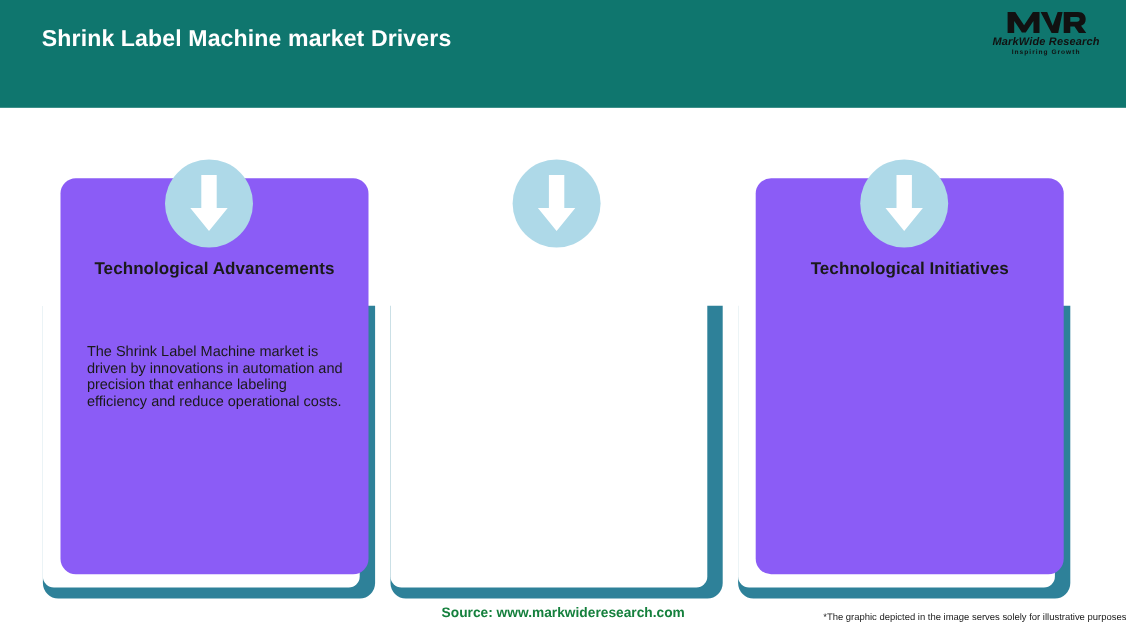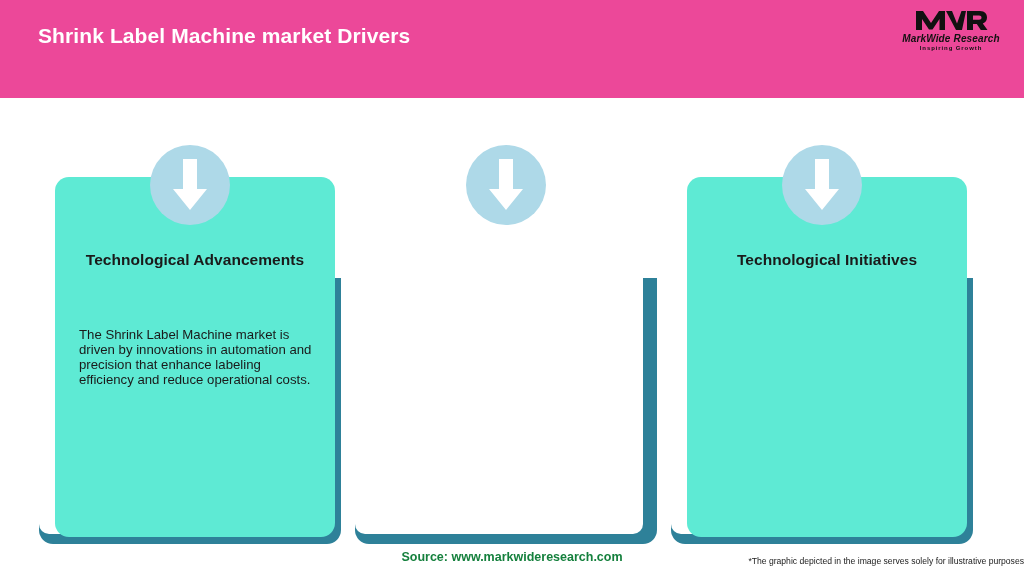--- a/index.html
+++ b/index.html
@@ -14,21 +14,21 @@
     overflow: hidden;
     font-family: "Liberation Sans", sans-serif;
     -webkit-font-smoothing: antialiased;
   }
 
   
   .header {
     position: absolute;
     left: 0; top: 0;
     width: 1024px; height: 98px;
-    background: #ec4899;
+    background: #0f766e;
   }
   .header-title {
     position: absolute;
     left: 38px; top: 24px;
     font-size: 21px;
     font-weight: bold;
     color: #ffffff;
     letter-spacing: 0.1px;
     white-space: nowrap;
   }
@@ -95,24 +95,24 @@
     width: 288px;
     height: 266px;
     background: #ffffff;
     border-radius: 0 0 10px 10px;
   }
 
   
   .card {
     position: absolute;
     left: 23px;
-    top: 79px;
+    top: 64px;
     width: 280px;
     height: 360px;
-    background: #5eead4;
+    background: #8b5cf6;
     border-radius: 14px;
   }
 
   .card-title {
     position: absolute;
     left: 0; right: 0;
     top: 74px;
     text-align: center;
     font-size: 15.5px;
     font-weight: bold;

